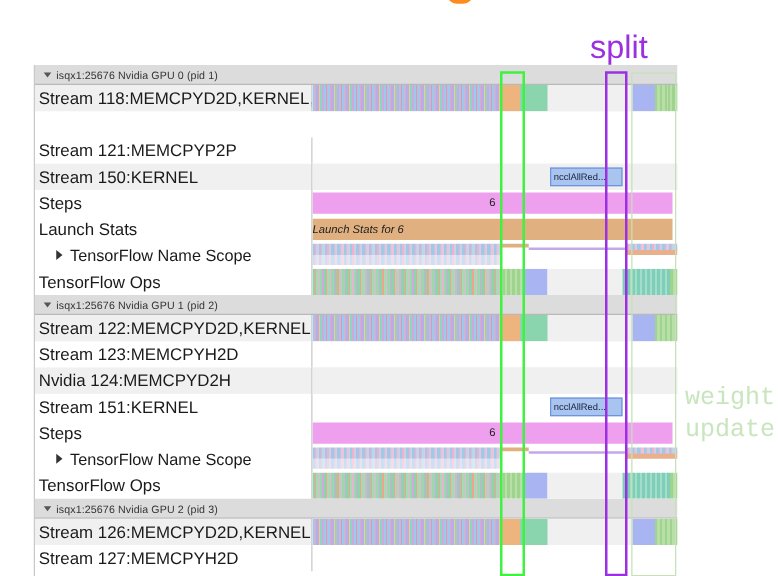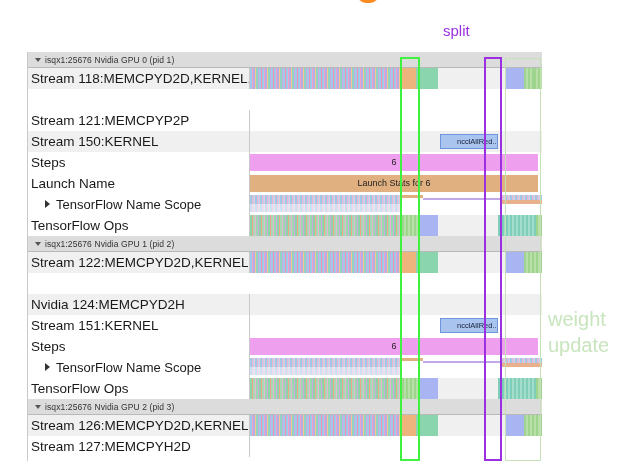--- a/index.html
+++ b/index.html
@@ -6,24 +6,24 @@
   body{
     width:622px;height:461px;overflow:hidden;background:#ffffff;
     font-family:"Liberation Sans", sans-serif;
     -webkit-font-smoothing:antialiased;
   }
   .root{position:relative;width:622px;height:461px;}
 
   
   .anno{position:absolute;white-space:nowrap;font-family:"Liberation Sans",sans-serif;}
   .anno-concat{left:329px;top:27px;font-size:21px;color:#3ff23f;}
-  .anno-split{left:443px;top:22px;font-size:15px;color:#9b30e0;}
+  .anno-split{left:472px;top:22px;font-size:26px;color:#9b30e0;}
   .anno-nccl{left:428px;top:105px;font-size:20px;color:#4f7fd4;}
   .anno-weight{left:548px;top:306px;font-size:20px;color:#c8e5bd;line-height:26px;}
-  .anno-weight span{display:block;}
+  .anno-weight span{display:block;font-family:Liberation Mono, monospace;}
   .cut-orange{position:absolute;left:357px;top:-6px;width:22px;height:9px;background:#ff8a1f;border-radius:0 0 11px 11px;}
 
   
   .panel{position:absolute;left:27px;top:52px;width:514px;height:409px;background:#ffffff;
          border-left:1px solid #c9c9c9;overflow:hidden;}
   .grouphdr{height:16px;background:#dcdcdc;border-bottom:1px solid #b9b9b9;
             display:flex;align-items:center;padding-left:8px;box-sizing:border-box;}
   .grouphdr .tri{width:0;height:0;border-left:4px solid #555;border-top:3.5px solid transparent;
                  border-bottom:3.5px solid transparent;margin-right:5px;transform:rotate(90deg);}
   .grouphdr .gtxt{font-size:8.5px;color:#333;letter-spacing:0.1px;}
@@ -39,23 +39,23 @@
                    margin-right:6px;vertical-align:1px;}
   .track{position:relative;flex:1 1 auto;height:21px;overflow:hidden;}
   .track.sh{background:#f0f0f0;}
 
   
   .blk{position:absolute;top:3px;height:15px;}
   .blk.full{top:0;height:21px;}
   .stepbar{position:absolute;top:2px;height:17px;background:#ee9fee;
            font-size:9px;color:#222;text-align:center;line-height:17px;}
   .lsbar{position:absolute;top:2px;height:17px;background:#e0b080;
-         font-size:9px;color:#222;text-align:center;line-height:17px;}
+         font-size:9px;color:#222;text-align:left;line-height:17px;font-style:italic;}
   .nccl-blk{position:absolute;top:3px;height:15px;background:#aac4f0;border:1px solid #6d94dd;
-            box-sizing:border-box;font-size:7.5px;color:#17213a;line-height:13px;padding-left:16px;
+            box-sizing:border-box;font-size:7.5px;color:#17213a;line-height:13px;padding-left:2px;
             white-space:nowrap;overflow:hidden;}
 
   
   .s-kern{background:
      repeating-linear-gradient(90deg,#9ec9e8 0 2px,#f2a0c9 2px 3px,#b7aee8 3px 5px,#f5c98a 5px 6px,
      #8fd4c0 6px 8px,#cfa8e0 8px 9px,#9ec9e8 9px 11px,#f28fb0 11px 12px);}
   .s-ops{background:
      repeating-linear-gradient(90deg,#8fd3a8 0 2px,#f0a48c 2px 3px,#a8d9b4 3px 5px,#e7b4d2 5px 6px,
      #9ad9ae 6px 8px,#cfa8e0 8px 9px);}
   .s-scope{background:
@@ -123,21 +123,21 @@
     </div>
 
     <div class="row">
       <div class="label">Steps</div>
       <div class="track">
         <div class="stepbar" style="left:0;width:288px;">6</div>
       </div>
     </div>
 
     <div class="row">
-      <div class="label">Launch Name</div>
+      <div class="label">Launch Stats</div>
       <div class="track">
         <div class="lsbar" style="left:0;width:288px;">Launch Stats for 6</div>
       </div>
     </div>
 
     <div class="row">
       <div class="label ind">
         <span class="tri"></span><span>TensorFlow Name Scope</span>
       </div>
       <div class="track">
@@ -172,20 +172,21 @@
       <div class="track sh">
         <div class="blk full s-kern" style="left:0;width:150px;"></div>
         <div class="blk full s-orange" style="left:150px;width:16px;"></div>
         <div class="blk full s-mintbox" style="left:166px;width:22px;"></div>
         <div class="blk full s-peri" style="left:256px;width:18px;"></div>
         <div class="blk full s-green" style="left:274px;width:72px;"></div>
       </div>
     </div>
 
     <div class="row">
+      <div class="label">Stream 123:MEMCPYH2D</div>
       <div class="track"></div>
     </div>
 
     <div class="row alt">
       <div class="label">Nvidia 124:MEMCPYD2H</div>
       <div class="track sh"></div>
     </div>
 
     <div class="row">
       <div class="label">Stream 151:KERNEL</div>

